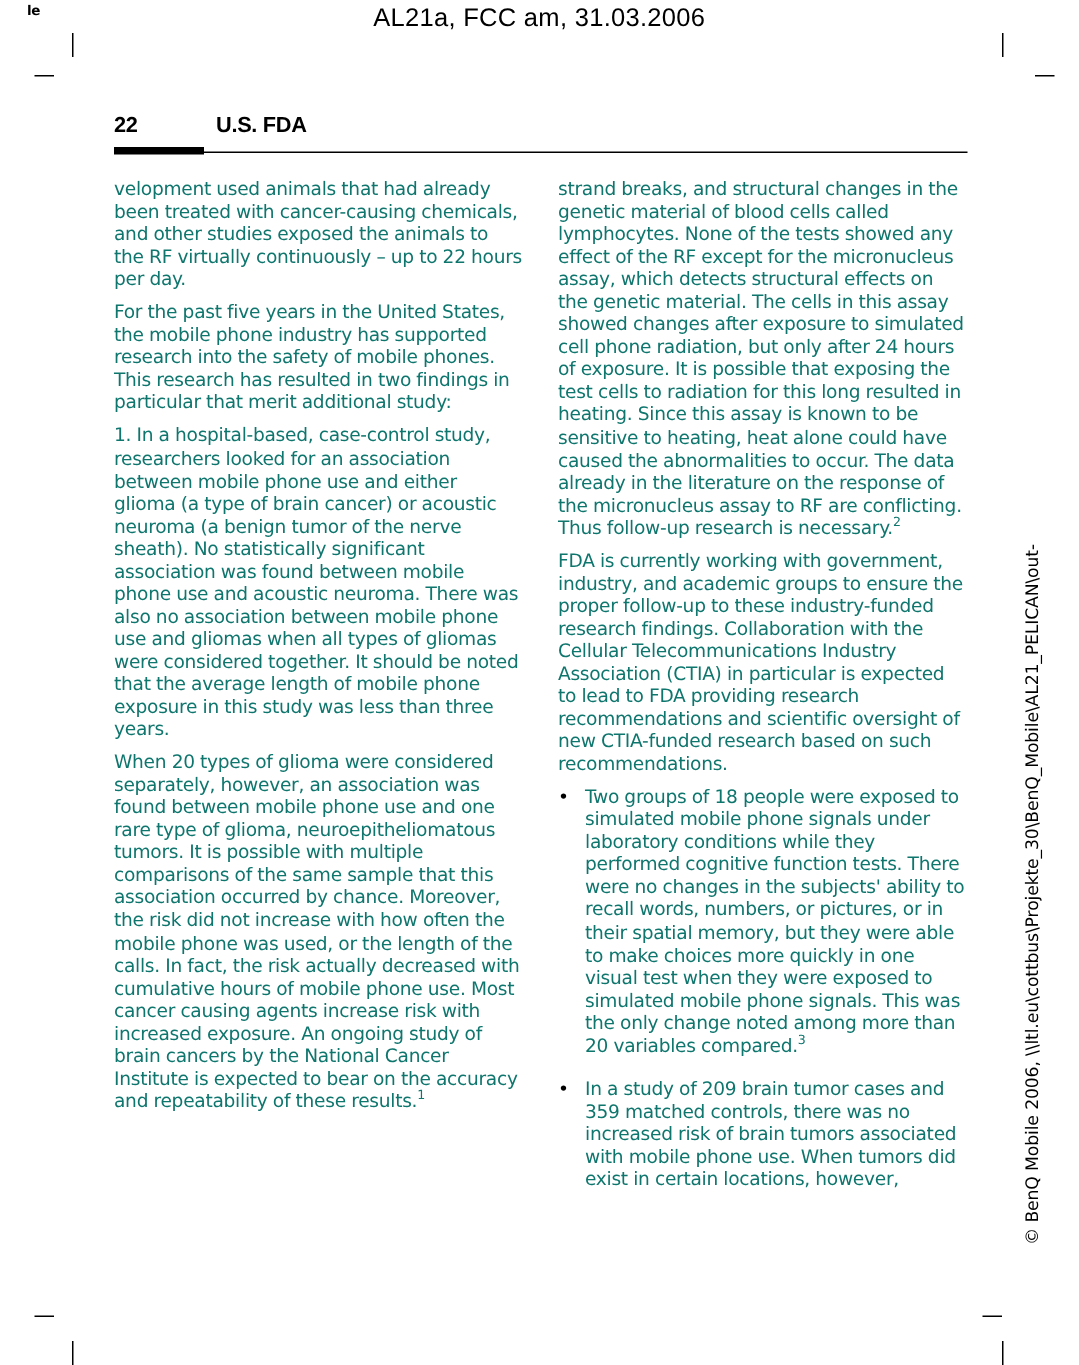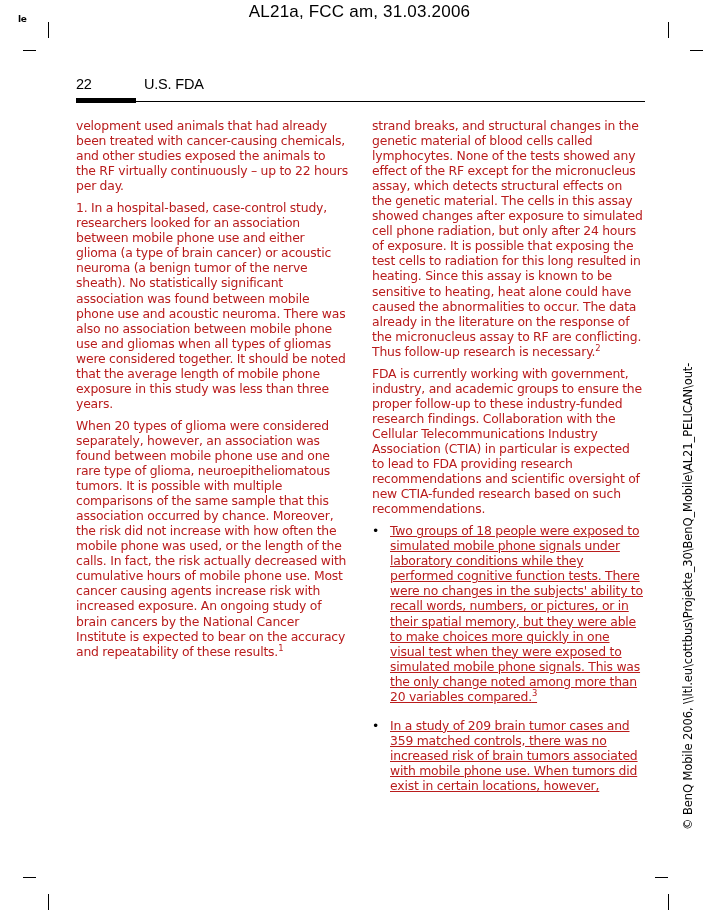--- a/index.html
+++ b/index.html
@@ -73,21 +73,21 @@
   .page-head {
     position: absolute;
     left: 76px;
     top: 76px;
     width: 569px;
   }
   .page-head-row {
     display: flex;
     align-items: baseline;
     font-family: "Liberation Sans", sans-serif;
-    font-weight: normal;
+    font-weight: bold;
     font-size: 14.5px;
     letter-spacing: -0.2px;
   }
   .folio { width: 68px; }
   .chapter-title { }
   .head-rule {
     position: relative;
     margin-top: 6px;
     height: 5px;
     width: 569px;
@@ -120,21 +120,21 @@
   }
   .col {
     width: 272px;
   }
   .col p {
     margin: 0 0 7px 0;
     font-family: "DejaVu Sans", sans-serif;
     font-size: 12.4px;
     line-height: 15.05px;
     text-align: left;
-    color: #b91c1c;
+    color: #0f766e;
     letter-spacing: -0.18px;
     word-spacing: -0.2px;
   }
 
   .bullet-item {
     display: flex;
     margin: 0 0 7px 0;
   }
   .bullet-dot {
     width: 18px;
@@ -144,34 +144,33 @@
     line-height: 15.05px;
   }
   .bullet-text {
     flex: 1;
     margin: 0;
     font-family: "DejaVu Sans", sans-serif;
     font-size: 12.4px;
     line-height: 15.05px;
     letter-spacing: -0.18px;
     color: #000;
-    text-decoration: underline;
   }
   sup {
     font-size: 8.4px;
     vertical-align: super;
     line-height: 0;
   }
 </style>
 </head>
 <body>
 
 <div id="page">
 
-  <div class="edge-glyph" style="left:18px; top:14px; width:14px;">le</div>
+  <div class="edge-glyph" style="left:18px; top:3px; width:14px;">le</div>
 
   <div class="crop-mark crop-v" style="left:48px; top:22px;"></div>
   <div class="crop-mark crop-h" style="left:23px; top:50px;"></div>
   <div class="crop-mark crop-v" style="left:668px; top:22px;"></div>
   <div class="crop-mark crop-h" style="left:690px; top:50px;"></div>
   <div class="crop-mark crop-h" style="left:23px; top:877px;"></div>
   <div class="crop-mark crop-v" style="left:48px; top:894px;"></div>
   <div class="crop-mark crop-h" style="left:655px; top:877px;"></div>
   <div class="crop-mark crop-v" style="left:668px; top:894px;"></div>
 
@@ -187,20 +186,21 @@
     <div class="head-rule">
       <div class="head-rule-thick"></div>
       <div class="head-rule-thin"></div>
     </div>
   </div>
 
   <div class="columns">
 
     <div class="col">
       <p>velopment used animals that had already been treated with cancer-causing chemicals, and other studies exposed the animals to the RF virtually continuously – up to 22 hours per day.</p>
+      <p>For the past five years in the United States, the mobile phone industry has supported research into the safety of mobile phones. This research has resulted in two findings in particular that merit additional study:</p>
       <p>1. In a hospital-based, case-control study, researchers looked for an association between mobile phone use and either glioma (a type of brain cancer) or acoustic neuroma (a benign tumor of the nerve sheath). No statistically significant association was found between mobile phone use and acoustic neuroma. There was also no association between mobile phone use and gliomas when all types of gliomas were considered together. It should be noted that the average length of mobile phone exposure in this study was less than three years.</p>
       <p><span>When 20 types of glioma were considered separately, however, an association was found between mobile phone use and one rare type of glioma, neuroepitheliomatous tumors. It is possible with multiple comparisons of the same sample that this association occurred by chance. Moreover, the risk did not increase with how often the mobile phone was used, or the length of the calls. In fact, the risk actually decreased with cumulative hours of mobile phone use. Most cancer causing agents increase risk with increased exposure. An ongoing study of brain cancers by the National Cancer Institute is expected to bear on the accuracy and repeatability of these results.</span><sup>1</sup></p>
     </div>
 
     <div class="col">
       <p><span>strand breaks, and structural changes in the genetic material of blood cells called lymphocytes. None of the tests showed any effect of the RF except for the micronucleus assay, which detects structural effects on the genetic material. The cells in this assay showed changes after exposure to simulated cell phone radiation, but only after 24 hours of exposure. It is possible that exposing the test cells to radiation for this long resulted in heating. Since this assay is known to be sensitive to heating, heat alone could have caused the abnormalities to occur. The data already in the literature on the response of the micronucleus assay to RF are conflicting. Thus follow-up research is necessary.</span><sup>2</sup></p>
       <p>FDA is currently working with government, industry, and academic groups to ensure the proper follow-up to these industry-funded research findings. Collaboration with the Cellular Telecommunications Industry Association (CTIA) in particular is expected to lead to FDA providing research recommendations and scientific oversight of new CTIA-funded research based on such recommendations.</p>
 
       <div class="bullet-item">
         <span class="bullet-dot">•</span>

